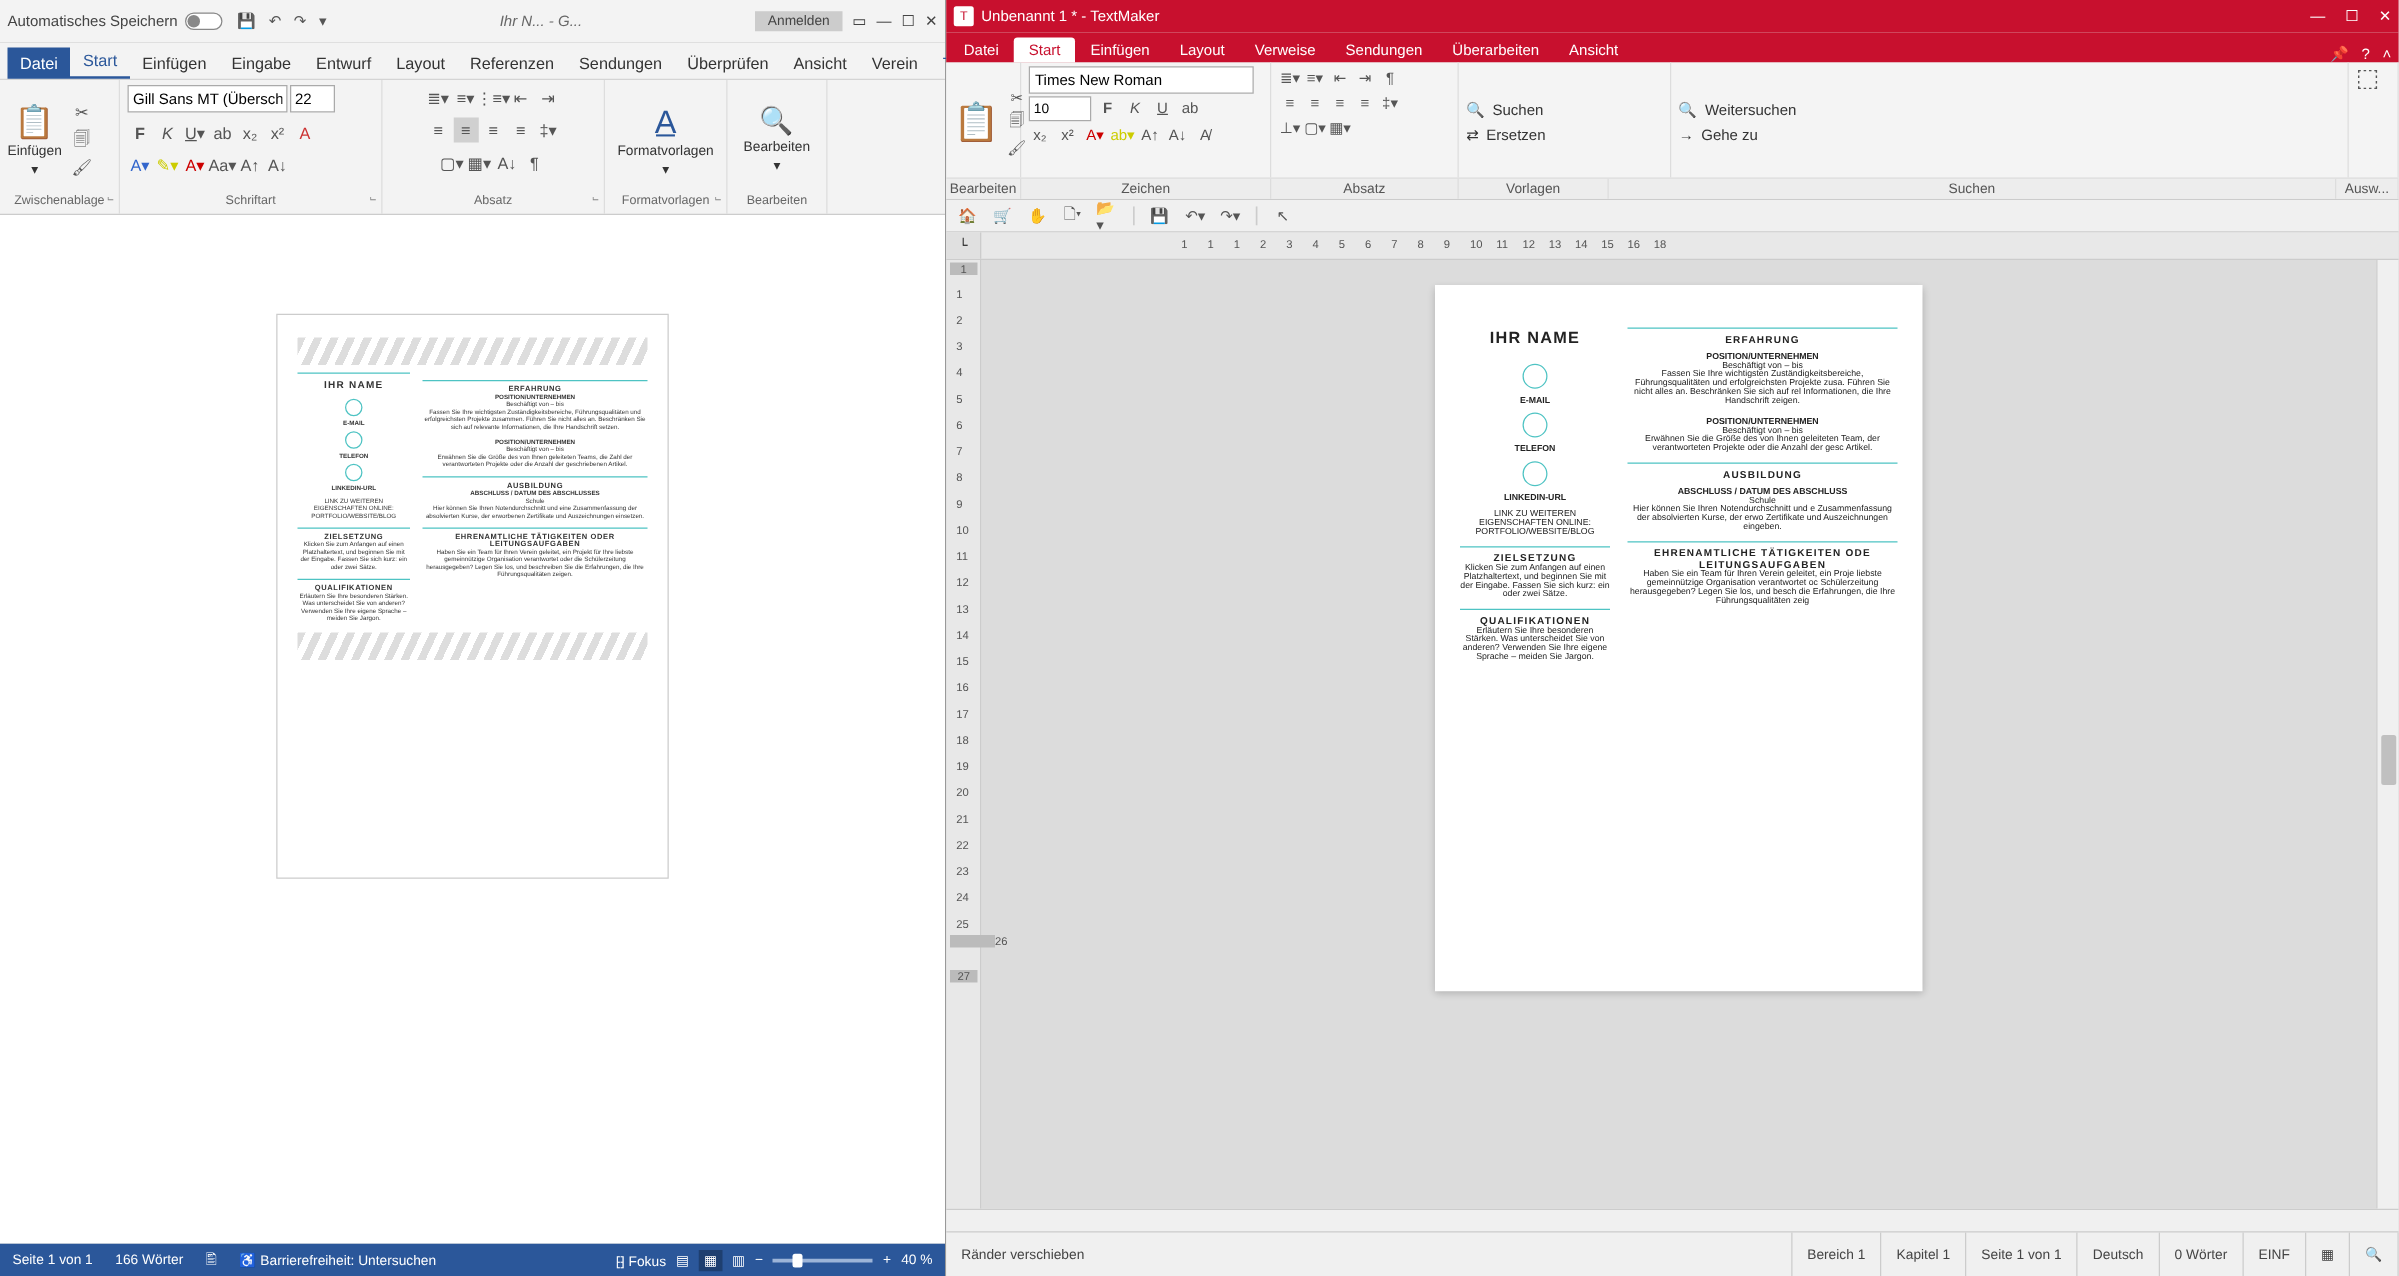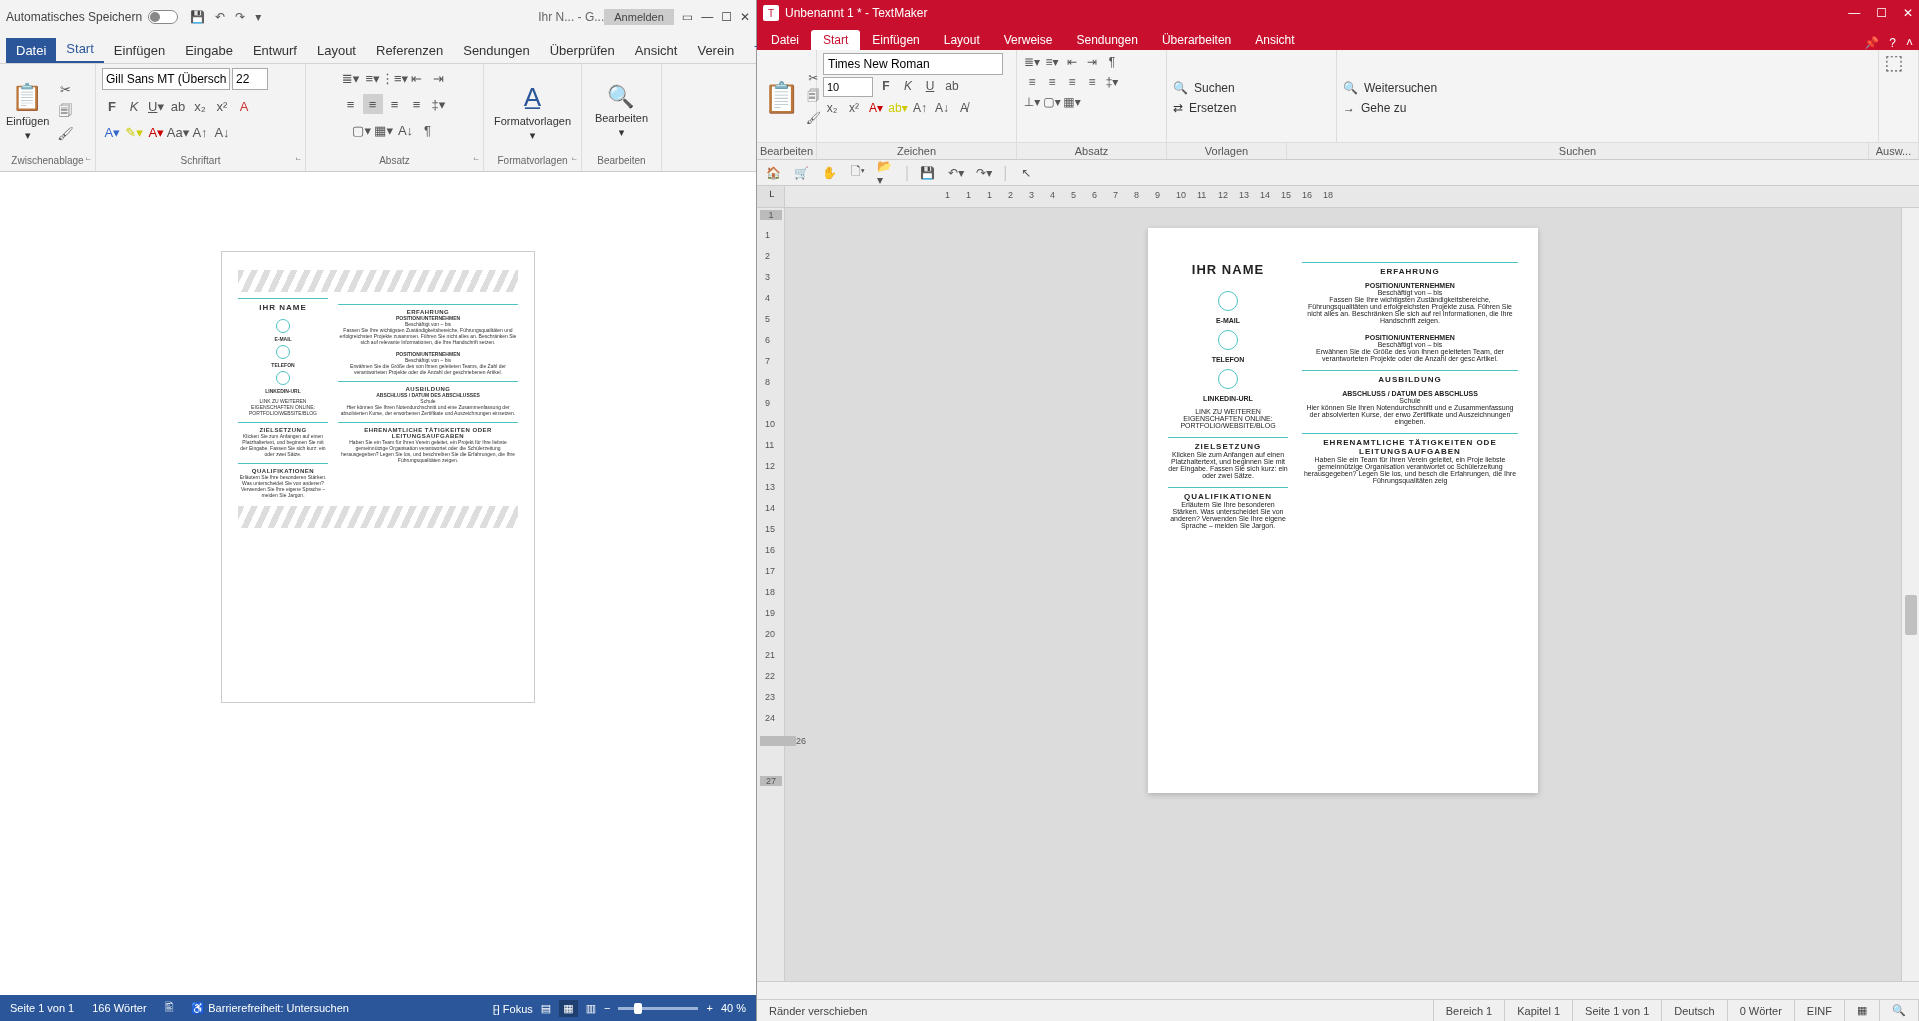--- a/index.html
+++ b/index.html
@@ -7,21 +7,21 @@
 .app { display:flex; flex-direction:column; height:100%; }
 .left-app { width:757px; background:#a3a3a3; border-right:1px solid #999; }
 .right-app { flex:1; background:#e8e8e8; }
 
 .w-titlebar { height:34px; background:#f3f3f3; display:flex; align-items:center; font-size:12px; color:#444; padding:0 6px; }
 .w-titlebar .autosave { display:flex; align-items:center; gap:6px; }
 .toggle { width:30px; height:14px; border:1px solid #888; border-radius:7px; position:relative; background:#fff; }
 .toggle::after { content:""; position:absolute; left:1px; top:1px; width:10px; height:10px; background:#888; border-radius:50%; }
 .w-titlebar .qat { display:flex; gap:10px; margin-left:12px; align-items:center; }
 .w-titlebar .qat span { color:#555; cursor:pointer; }
-.w-titlebar .center { flex:1; text-align:right; color:#666; }
+.w-titlebar .center { flex:1; text-align:center; color:#666;font-style:italic; }
 .w-titlebar .right { display:flex; gap:8px; align-items:center; }
 .loginbtn { background:#ccc; padding:2px 10px; font-size:11px; }
 .w-tabs { height:30px; display:flex; align-items:end; font-size:13px; padding-left:6px; background:#f3f3f3; border-bottom:1px solid #d4d4d4;}
 .w-tab { padding:5px 10px; color:#333; cursor:pointer; }
 .w-tab.file { background:#2b579a; color:#fff; }
 .w-tab.active { border-bottom:2px solid #2b579a; color:#2b579a; }
 .w-tab.extra { color:#2b579a; }
 .w-ribbon { height:108px; background:#f3f3f3; display:flex; border-bottom:1px solid #ccc; }
 .rgroup { border-right:1px solid #ddd; padding:4px 6px 2px 6px; display:flex; flex-direction:column; justify-content:space-between; }
 .rgroup .body { display:flex; gap:6px; align-items:center; flex:1; }
@@ -81,21 +81,21 @@
 .tm-ruler-v .vt.gray{background:#bbb;width:22px;left:3px;text-align:center;}
 .tm-docarea{flex:1;overflow:hidden;display:flex;justify-content:center;padding-top:20px;position:relative;}
 .tm-page{width:390px;height:565px;background:#fff;box-shadow:0 2px 6px rgba(0,0,0,0.2);padding:26px 20px;font-size:7px;color:#222;}
 .tm-page .cols{display:flex;gap:14px;}
 .tm-page .lcol{width:120px;text-align:center;}
 .tm-page .rcol{flex:1;text-align:center;}
 .tm-page h1{font-size:13px;letter-spacing:1px;padding:8px 0;}
 .tm-page h2{font-size:8px;letter-spacing:1px;border-top:1px solid #4ec3c3;padding-top:4px;margin-top:8px;}
 .tm-page h3{font-size:7px;font-weight:bold;margin-top:6px;}
 .tm-page .sicon{width:20px;height:20px;border:1.5px solid #4ec3c3;border-radius:50%;margin:6px auto 2px auto;}
-.tm-status{height:22px;background:#f0f0f0;border-top:1px solid #ccc;display:flex;align-items:center;font-size:11px;color:#444;}
+.tm-status{height:36px;background:#f0f0f0;border-top:1px solid #ccc;display:flex;align-items:center;font-size:11px;color:#444;}
 .tm-status .cell{padding:0 12px;border-right:1px solid #ccc;height:100%;display:flex;align-items:center;}
 .hscroll{height:18px;background:#f0f0f0;border-top:1px solid #ccc;}
 .vscroll{width:18px;background:#f0f0f0;border-left:1px solid #ccc;position:relative;}
 .vscroll::before{content:"";position:absolute;top:50%;left:3px;width:12px;height:40px;background:#c0c0c0;border-radius:2px;}
 </style>
 </head>
 <body>
 
 <div class="app left-app">
   <div class="w-titlebar">
@@ -467,21 +467,21 @@
         <div class="vt" style="top: 337px;">16</div>
         <div class="vt" style="top: 358px;">17</div>
         <div class="vt" style="top: 379px;">18</div>
         <div class="vt" style="top: 400px;">19</div>
         <div class="vt" style="top: 421px;">20</div>
         <div class="vt" style="top: 442px;">21</div>
         <div class="vt" style="top: 463px;">22</div>
         <div class="vt" style="top: 484px;">23</div>
         <div class="vt" style="top: 505px;">24</div>
         <div class="vt" style="top: 526px;">25</div>
-        <div class="vt gray" style="top: 528px; padding-left: 36px;">26</div>
+        <div class="vt gray" style="top: 540px; padding-left: 36px;">26</div>
         <div class="vt gray" style="top: 568px;">27</div>
       </div>
     <div class="tm-docarea">
       <div class="tm-page">
         <div class="cols">
           <div class="lcol">
             <h1>IHR NAME</h1>
             <div class="sicon"></div>
             <h3>E-MAIL</h3>
             <div class="sicon"></div>

